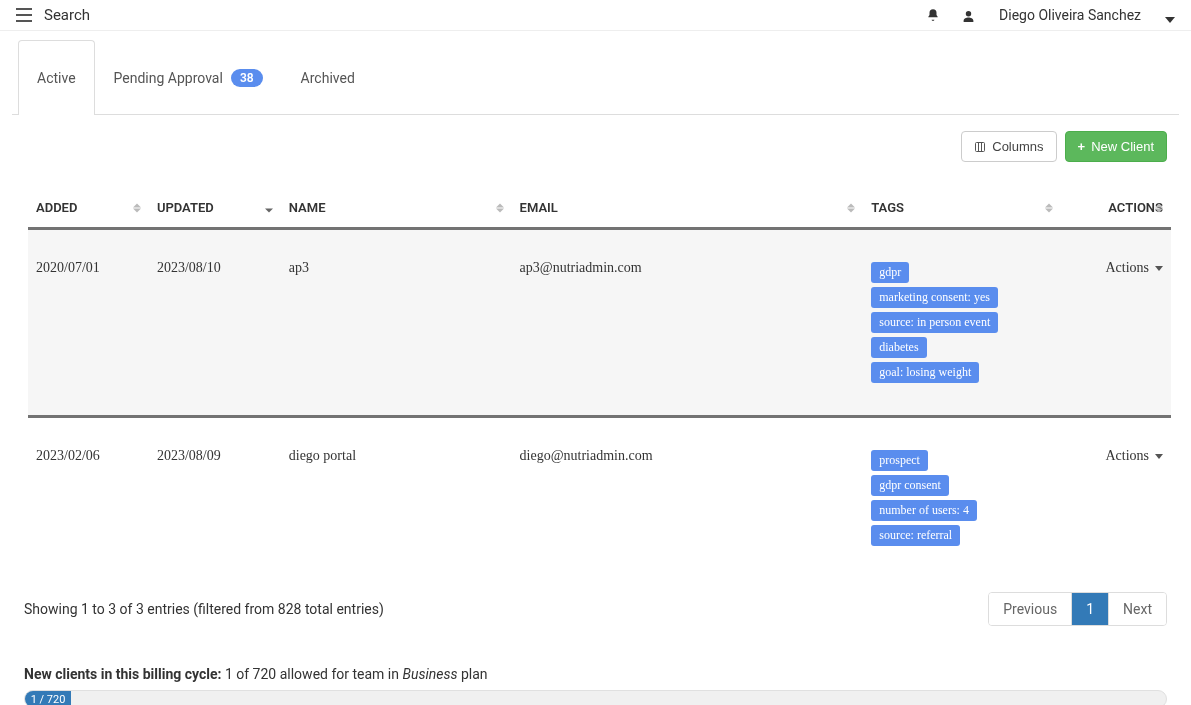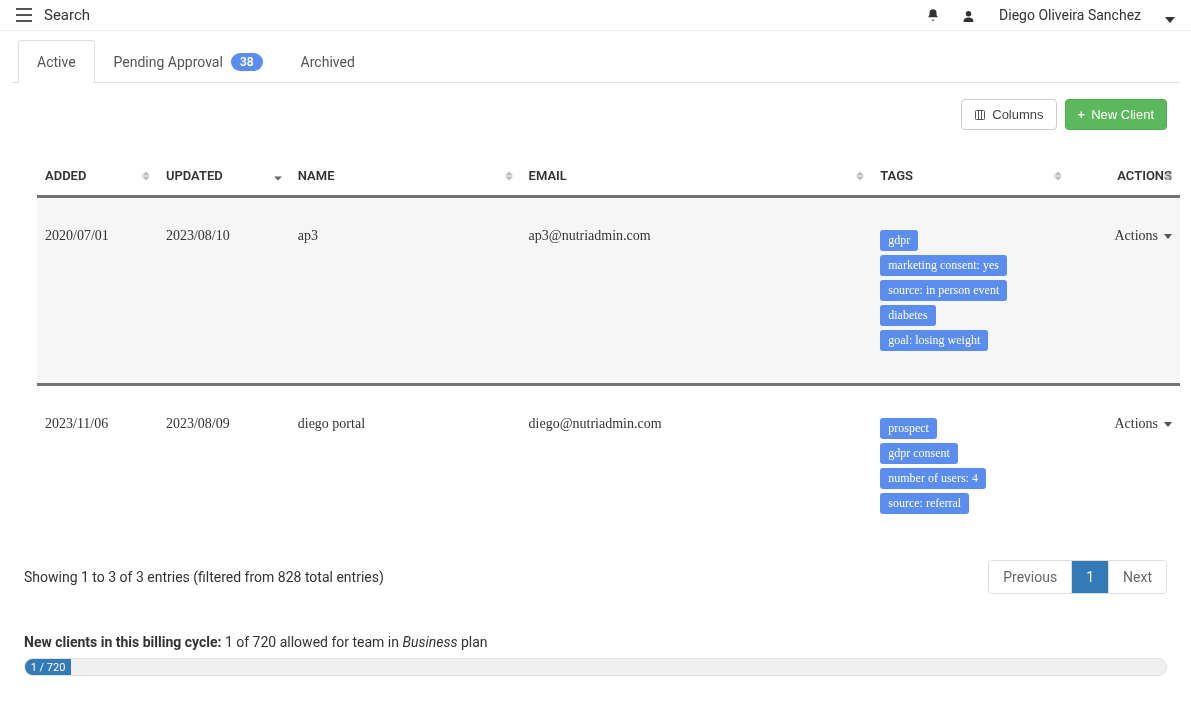--- a/index.html
+++ b/index.html
@@ -10,36 +10,36 @@
 .hamburger span { display: block; height: 2px; background: #555; }
 .page-title { font-size: 15px; color: #333; }
 .topbar-right { margin-left: auto; display: flex; align-items: center; gap: 22px; }
 .bell-icon svg, .user-icon svg, .caret svg { display: block; }
 .user-block { display: flex; align-items: flex-end; gap: 24px; cursor: pointer; }
 .user-name { font-size: 14px; color: #333; }
 
 .content { padding: 0 12px 24px; }
 
 .tabs { display: flex; border-bottom: 1px solid #ddd; margin-top: 8px; padding: 0 6px; }
-.tab { padding: 12px 18px; cursor: pointer; color: #555; border: 1px solid transparent; border-bottom: none; border-top-left-radius: 4px; border-top-right-radius: 4px; display: flex; align-items: center; gap: 8px; position: relative; top: 1px; }
+.tab { padding: 28px 18px; cursor: pointer; color: #555; border: 1px solid transparent; border-bottom: none; border-top-left-radius: 4px; border-top-right-radius: 4px; display: flex; align-items: center; gap: 8px; position: relative; top: 1px; }
 .tab.active { border-color: #ddd; background: #fff; color: #555; }
 .pill { background: #5a8dee; color: #fff; border-radius: 999px; padding: 2px 9px; font-size: 12px; font-weight: 600; }
 
 .toolbar { display: flex; justify-content: flex-end; gap: 8px; padding: 16px 12px 12px; }
 .btn { border: 1px solid #ccc; background: #fff; border-radius: 4px; padding: 7px 12px; cursor: pointer; font-size: 13px; display: inline-flex; align-items: center; gap: 6px; color: #444; }
 .btn-primary { background: #5cb85c; border-color: #4cae4c; color: #fff; }
 .plus { font-weight: bold; }
 
 .table-controls { display: flex; align-items: center; justify-content: space-between; padding: 4px 12px 10px; }
 .show-entries { display: flex; align-items: center; gap: 6px; color: #333; }
 .show-entries select { border: 1px solid #aaa; border-radius: 3px; padding: 3px 4px; font-size: 13px; }
 .search-block { display: flex; align-items: center; gap: 6px; }
 .search-block input { width: 148px; border: 1px solid #66afe9; outline: 1px solid #b3d7ff; border-radius: 3px; padding: 5px 8px; font-size: 13px; color: #a33; text-decoration: underline wavy red; text-decoration-thickness: 1px; }
 
-table.clients { width: calc(100% - 24px); margin: 0 25px; border-collapse: collapse; }
+table.clients { width: calc(100% - 24px); margin: 0 16px; border-collapse: collapse; }
 table.clients thead th { text-align: left; font-weight: 600; font-size: 13px; color: #333; padding: 12px 8px; border-bottom: 1px solid #ddd; position: relative; }
 .sort-arrows { position: absolute; right: 8px; top: 50%; transform: translateY(-50%); display: inline-flex; flex-direction: column; gap: 1px; }
 .sort-arrows .up, .sort-arrows .down { width: 0; height: 0; border-left: 4px solid transparent; border-right: 4px solid transparent; }
 .sort-arrows .up { border-bottom: 4px solid #bbb; }
 .sort-arrows .down { border-top: 4px solid #bbb; }
 .sort-arrows .down.active { border-top-color: #666; }
 table.clients tbody td { padding: 30px 8px; vertical-align: top; border-top: 3px solid #737373; font-size: 14px; color: #333; font-family: Liberation Serif, serif; }
 table.clients tbody tr:nth-child(odd) { background: #f6f6f6; }
 .tag { display: inline-block; background: #5a8dee; color: #fff; font-size: 12px; padding: 3px 8px; border-radius: 3px; margin: 2px 4px 2px 0; white-space: nowrap; }
 .tags-cell { max-width: 200px; }
@@ -184,21 +184,21 @@
           <td>2023/08/10</td>
           <td>ap3</td>
           <td>ap3@nutriadmin.com</td>
           <td class="tags-cell"><span class="tag">gdpr</span><br><span class="tag">marketing consent: yes</span><br><span class="tag">source: in person event</span><br><span class="tag">diabetes</span><br><span class="tag">goal: losing weight</span><br></td>
           <td style="text-align: right;"><span class="actions-btn">
               <span>Actions</span>
               <span class="caret-down"></span>
             </span></td>
         </tr>
         <tr>
-          <td>2023/11/06</td>
+          <td>2023/02/06</td>
           <td>2023/08/09</td>
           <td>diego portal</td>
           <td>diego@nutriadmin.com</td>
           <td class="tags-cell"><span class="tag">prospect</span><br><span class="tag">gdpr consent</span><br><span class="tag">number of users: 4</span><br><span class="tag">source: referral</span><br></td>
           <td style="text-align: right;"><span class="actions-btn">
               <span>Actions</span>
               <span class="caret-down"></span>
             </span></td>
         </tr>
       </tbody>

